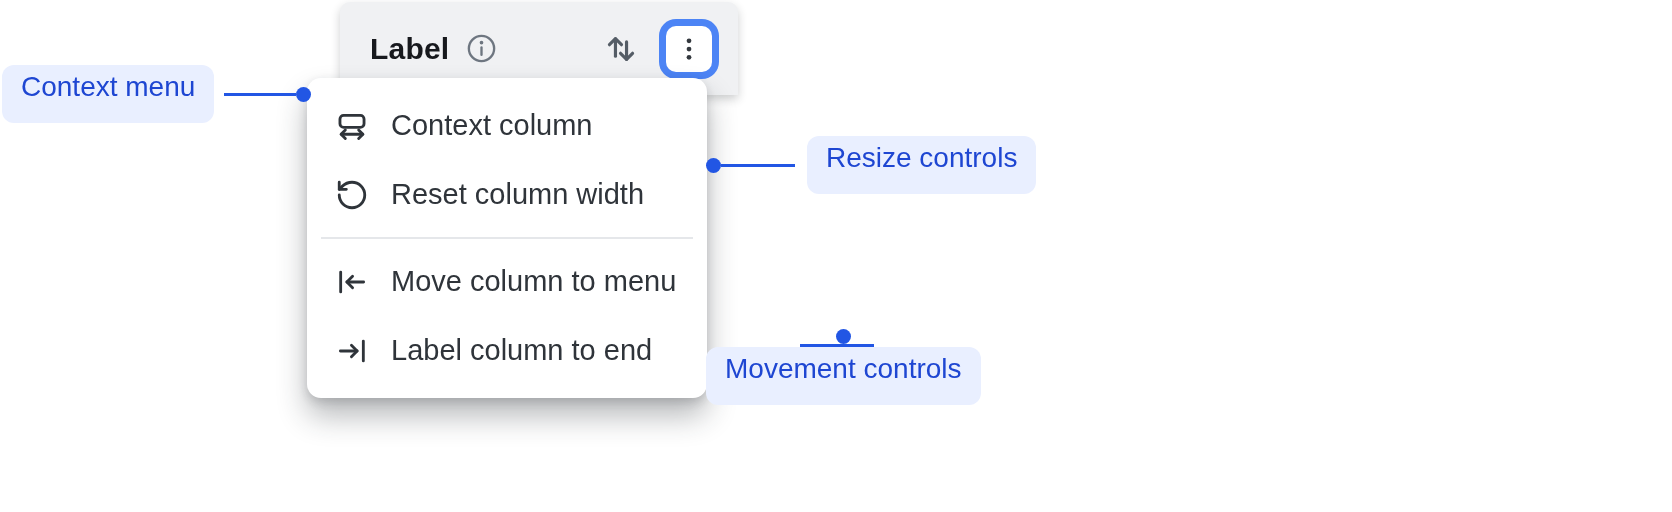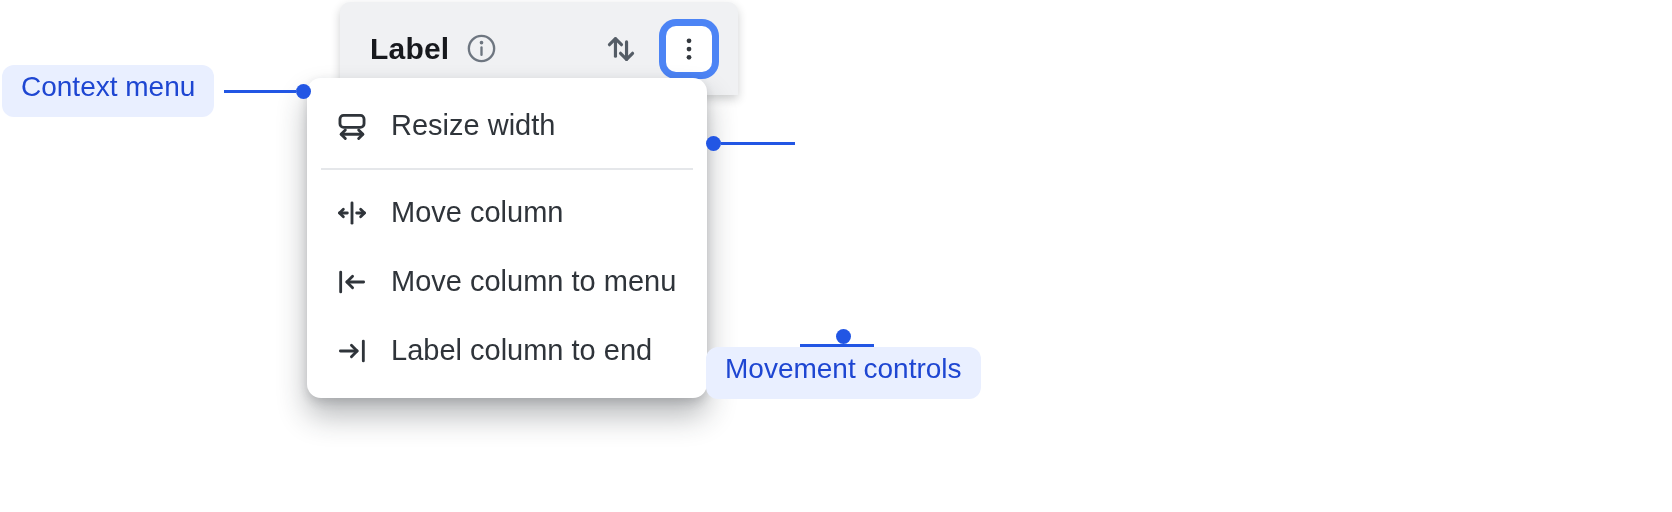--- a/index.html
+++ b/index.html
@@ -43,21 +43,21 @@
     height:69px; display:flex; align-items:center; gap:22px;
     padding:0 20px 0 28px; font-size:29px; color:#2f343a; cursor:pointer;
   }
   .ctx-item .mi { color:#2f343a; flex:0 0 auto; }
   .ctx-divider { border-top:2px solid #e5e7ea; margin:8px 14px; }
 
   
   .annot { position:absolute; display:flex; align-items:center; z-index:3; }
   .annot-pill {
     background:#e9efff; color:#1e46d2; font-size:28px; font-weight:500;
-    line-height:34px; padding:5px 19px 13px; border-radius:12px; white-space:nowrap;
+    line-height:34px; padding:5px 19px 19px; border-radius:12px; white-space:nowrap;
   }
   .annot-line { height:3px; background:#2256e4; }
   .annot-dot { width:15px; height:15px; border-radius:50%; background:#2256e4; flex:0 0 auto; }
   .ml10 { margin-left:10px; } .mr12 { margin-right:12px; }
 
   svg { display:block; }
 </style>
 </head>
 <body>
 
@@ -95,37 +95,34 @@
   <div class="ctx-menu">
     <div class="ctx-item">
       <span class="icon mi">
         <svg width="34" height="34" viewBox="0 0 24 24" fill="none" stroke="currentColor" stroke-width="2" stroke-linecap="round" stroke-linejoin="round">
           <rect x="3.5" y="4.5" width="17" height="8.5" rx="2.6"></rect>
           <path d="M4.5 17.8h15"></path>
           <path d="m7.3 14.8-3 3 3 3"></path>
             <path d="m16.7 14.8 3 3-3 3"></path>
         </svg>
       </span>
-      <span>Resize width</span>
+      <span>Context column</span>
+    </div>
+    <div class="ctx-item">
+      <span class="icon mi">
+        <svg width="34" height="34" viewBox="0 0 24 24" fill="none" stroke="currentColor" stroke-width="2" stroke-linecap="round" stroke-linejoin="round">
+          <path d="M3 12a9 9 0 1 0 9-9 9.75 9.75 0 0 0-6.74 2.74L3 8"></path>
+          <path d="M3 3v5h5"></path>
+        </svg>
+      </span>
+      <span>Reset column width</span>
     </div>
 
     <div class="ctx-divider"></div>
 
-    <div class="ctx-item">
-      <span class="icon mi">
-        <svg width="34" height="34" viewBox="0 0 24 24" fill="none" stroke="currentColor" stroke-width="2" stroke-linecap="round" stroke-linejoin="round">
-          <path d="M12 4.8v14.4"></path>
-          <path d="M8.7 12H3.2"></path>
-            <path d="m5.9 9.4-2.7 2.6 2.7 2.6"></path>
-          <path d="M15.3 12h5.5"></path>
-            <path d="m18.1 9.4 2.7 2.6-2.7 2.6"></path>
-        </svg>
-      </span>
-      <span>Move column</span>
-    </div>
     <div class="ctx-item">
       <span class="icon mi">
         <svg width="34" height="34" viewBox="0 0 24 24" fill="none" stroke="currentColor" stroke-width="2" stroke-linecap="round" stroke-linejoin="round">
           <path d="M4 5v14"></path>
           <path d="M20.2 12H8.4"></path>
             <path d="m12.4 8-4 4 4 4"></path>
         </svg>
       </span>
       <span>Move column to menu</span>
     </div>
@@ -143,20 +140,21 @@
 
   <div class="annot" style="left:2px; top:65px;">
     <span class="annot-pill">Context menu</span>
     <span class="annot-line ml10" style="width:72px;"></span>
     <span class="annot-dot"></span>
   </div>
 
   <div class="annot" style="left:706px; top:136px;">
     <span class="annot-dot"></span>
     <span class="annot-line mr12" style="width:74px;"></span>
+    <span class="annot-pill">Resize controls</span>
   </div>
 
   <div class="annot" style="left:706px; top:329px;flex-direction:column;">
     <span class="annot-dot"></span>
     <span class="annot-line mr12" style="width:74px;"></span>
     <span class="annot-pill">Movement controls</span>
   </div>
 
 </div>
 

